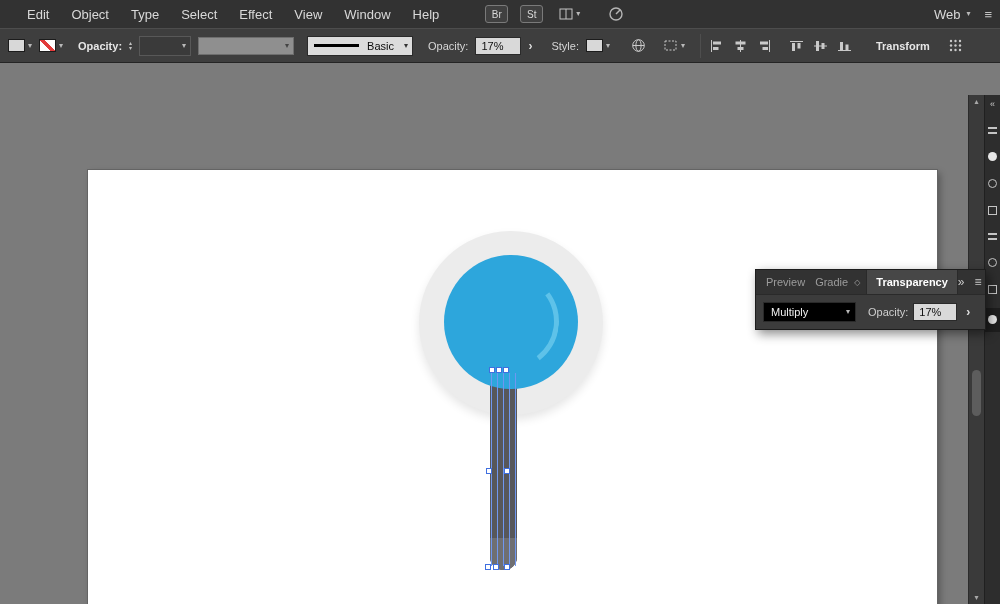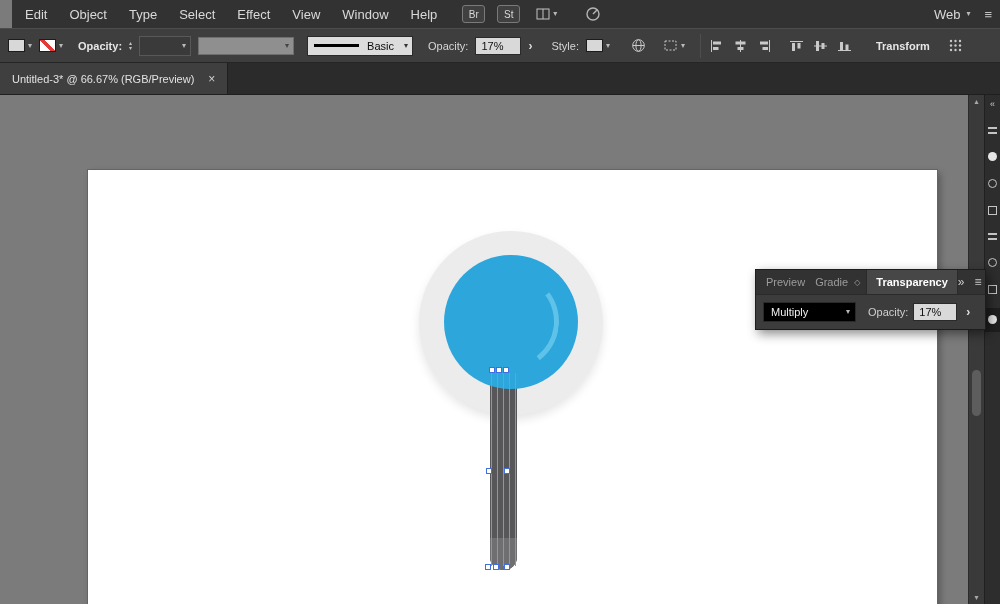--- a/index.html
+++ b/index.html
@@ -1,22 +1,22 @@
 <!DOCTYPE html>
 <html><head>
 <meta charset="utf-8">
 <style>
   * { margin:0; padding:0; box-sizing:border-box; }
   body { font-family:"Liberation Sans", sans-serif; background:#222; }
   .app { position:relative; width:1000px; height:604px; background:#7b7b7b; overflow:hidden;
          font-family:"Liberation Sans", sans-serif; }
 
   
-  .menubar { position:absolute; top:0; left:12px; right:0; height:28px; background:#323232;
-             display:flex; align-items:center; color:#d9d9d9; font-size:13px; padding-left:2px; }
+  .menubar { position:absolute; top:0; left:0; right:0; height:28px; background:#323232;
+             display:flex; align-items:center; color:#d9d9d9; font-size:13px; padding-left:16px; }
   .menu-item { padding:0 11px; height:100%; display:flex; align-items:center; cursor:default; }
   .mini-btn { width:23px; height:18px; border:1px solid #7a7a7a; border-radius:3px; background:#404040;
               color:#d8d8d8; font-size:10px; display:flex; align-items:center; justify-content:center; }
   .mb-ic { display:flex; align-items:center; gap:3px; }
   .chev { font-size:8px; color:#b8b8b8; line-height:1; }
   .chev.dark { color:#333; }
   .mb-right { margin-left:auto; display:flex; align-items:center; gap:14px; padding-right:8px; }
   .workspace { display:flex; align-items:center; gap:6px; }
   .glyph-btn { color:#c4c4c4; font-size:13px; }
 
@@ -119,21 +119,21 @@
   <div class="menubar">
     <span class="menu-item">Edit</span>
     <span class="menu-item">Object</span>
     <span class="menu-item">Type</span>
     <span class="menu-item">Select</span>
     <span class="menu-item">Effect</span>
     <span class="menu-item">View</span>
     <span class="menu-item">Window</span>
     <span class="menu-item">Help</span>
 
-    <button class="mini-btn" style="margin-left:14px;">Br</button>
+    <button class="mini-btn" style="margin-left:35px;">Br</button>
     <button class="mini-btn" style="margin-left:12px;">St</button>
 
     <div class="mb-ic" style="margin-left:16px;">
       <svg width="14" height="12">
         <rect x="1" y="1" width="12" height="10" fill="none" stroke="#c4c4c4"></rect>
         <line x1="7" y1="1" x2="7" y2="11" stroke="#c4c4c4"></line>
       </svg>
       <span class="chev">▾</span>
     </div>
 
@@ -264,26 +264,20 @@
         <circle cx="2" cy="6.5" r="1.2" fill="#c9c9c9"></circle>
           <circle cx="6.5" cy="6.5" r="1.2" fill="#c9c9c9"></circle>
           <circle cx="11" cy="6.5" r="1.2" fill="#c9c9c9"></circle>
         <circle cx="2" cy="11" r="1.2" fill="#c9c9c9"></circle>
           <circle cx="6.5" cy="11" r="1.2" fill="#c9c9c9"></circle>
           <circle cx="11" cy="11" r="1.2" fill="#c9c9c9"></circle>
       </svg>
     </span>
   </div>
 
-  <div class="tabbar">
-    <div class="doc-tab">
-      <span>Untitled-3* @ 66.67% (RGB/Preview)</span>
-      <span class="tab-close">×</span>
-    </div>
-  </div>
 
   <div class="canvas">
     <div class="artboard"></div>
 
     <div class="outer-circle"></div>
     <div class="handle">
       <div class="handle-tip"></div>
     </div>
     <div class="blue-circle"></div>
     <div class="arc"></div>

